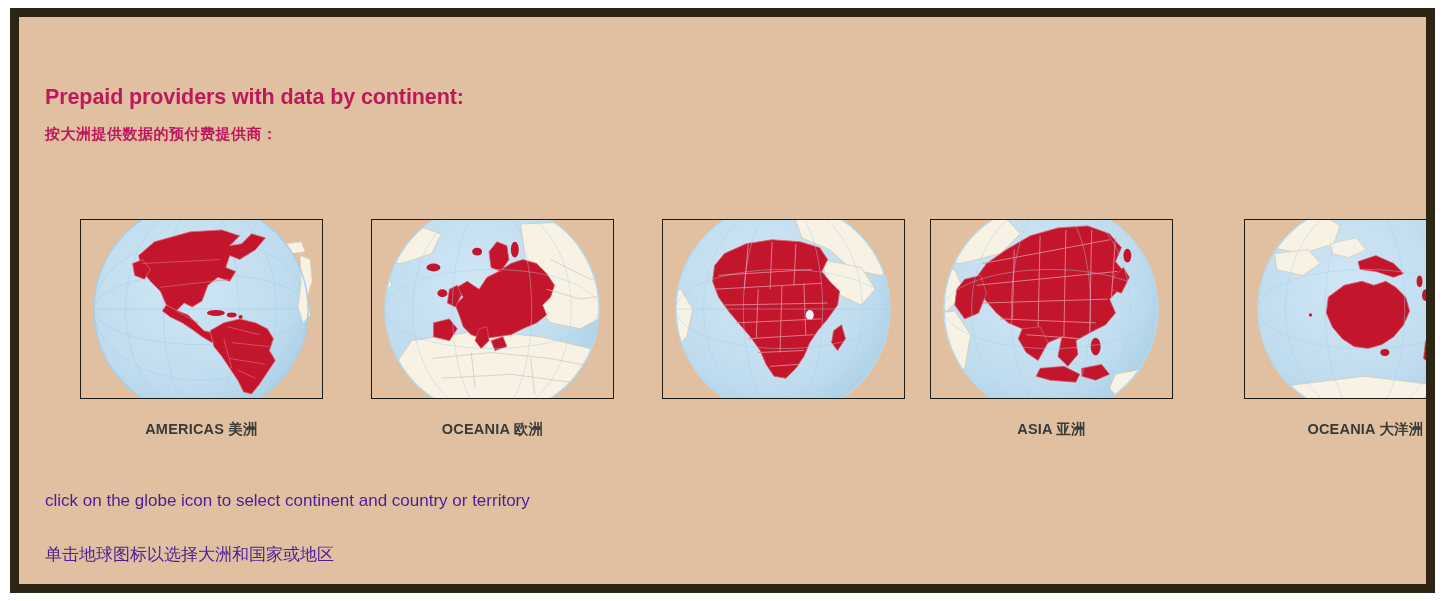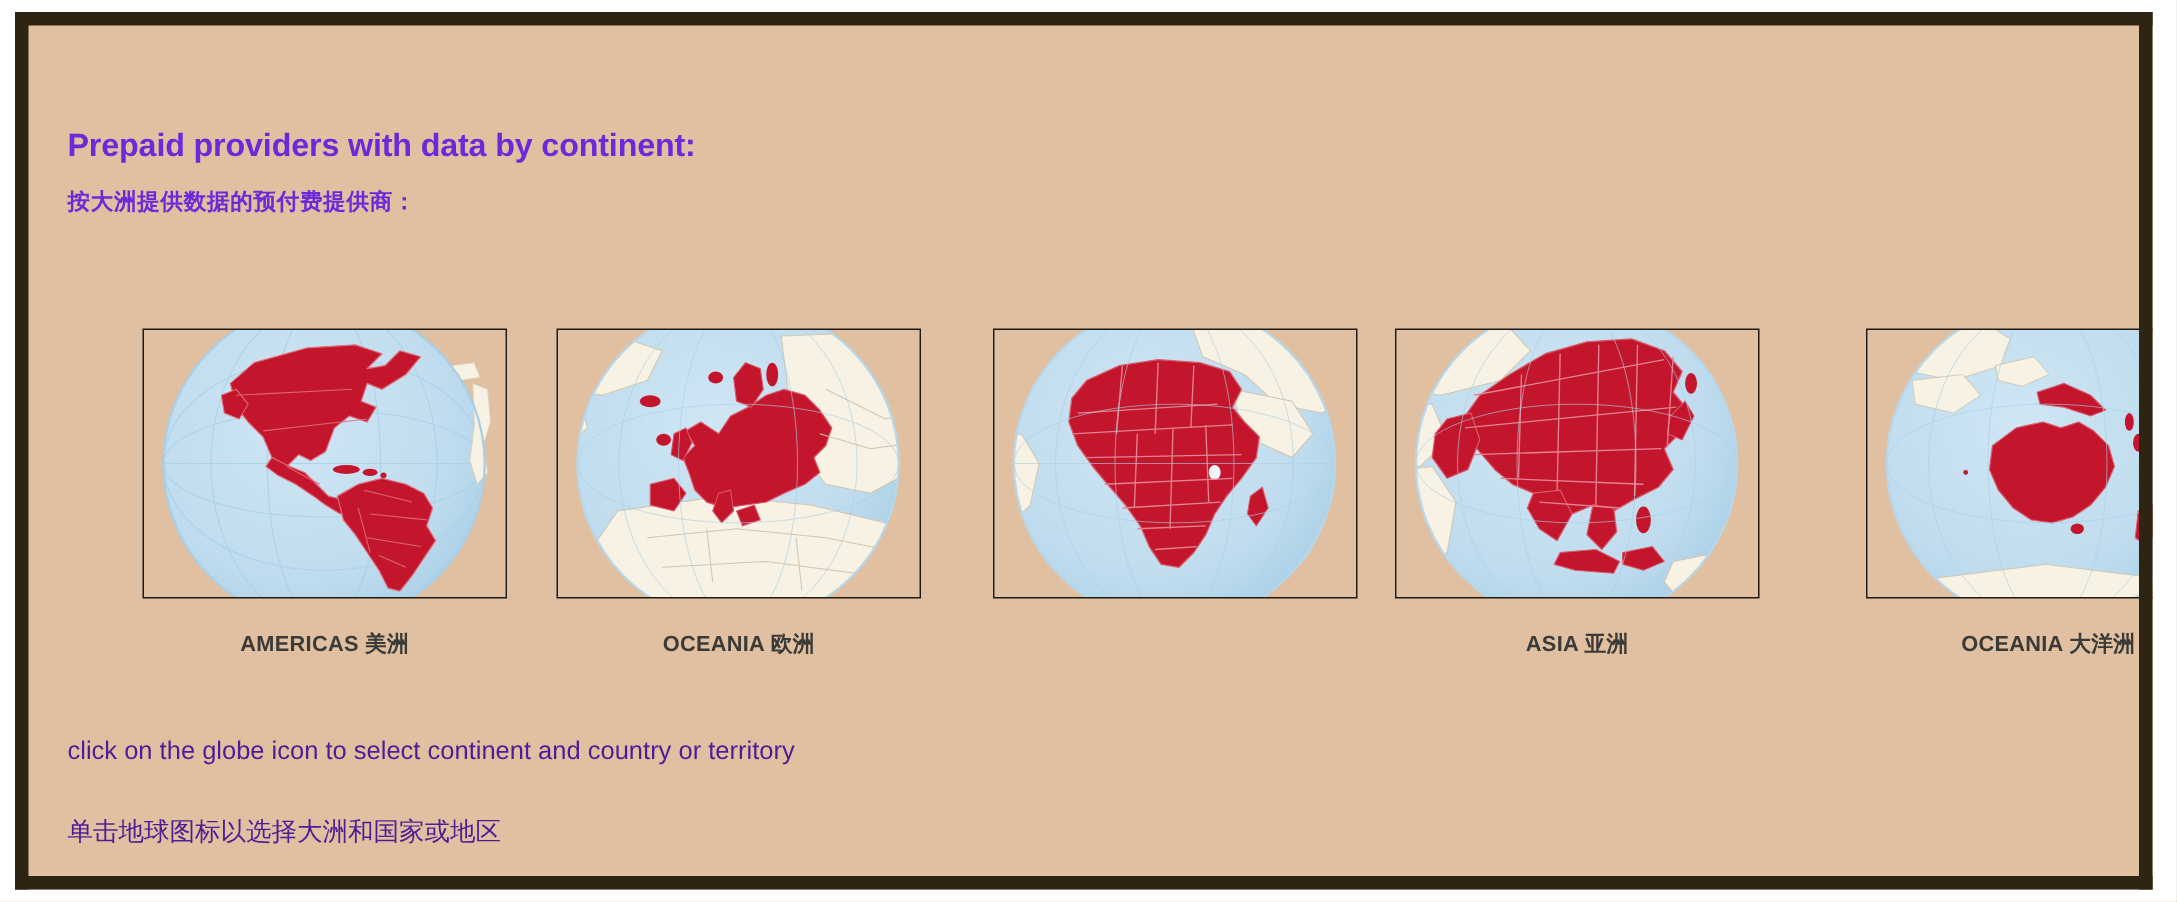--- a/index.html
+++ b/index.html
@@ -42,21 +42,21 @@
     top: 0;
     right: 0;
     bottom: 0;
     overflow: hidden;
   }
 
   
   .heading {
     position: absolute;
     left: 26px;
-    color: #6d28d9;
+    color: #be185d;
     font-weight: bold;
     letter-spacing: -0.1px;
     white-space: nowrap;
   }
   #heading-en { top: 68px; font-size: 21.5px; }
   #heading-zh { top: 108px; font-size: 15px; letter-spacing: 0.5px; }
 
   
   #globe-row {
     position: absolute;
@@ -105,21 +105,21 @@
 
 <div id="page">
   <div id="content">
 
     <div class="heading" id="heading-en">Prepaid providers with data by continent:</div>
 
     <div class="heading" id="heading-zh">按大洲提供数据的预付费提供商：</div>
 
     <div id="globe-row">
 
-      <div class="globe-item" style="left:25px;">
+      <div class="globe-item" style="left:10px;">
         <div class="globe-box">
           <svg class="globe-svg" viewBox="0 0 243 180" preserveAspectRatio="none">
             <defs>
               <radialGradient id="gA" cx="42%" cy="38%" r="68%">
                 <stop offset="0%" stop-color="#cfe6f4"></stop>
                 <stop offset="72%" stop-color="#bfdcee"></stop>
                 <stop offset="100%" stop-color="#a9cfe6"></stop>
               </radialGradient>
               <clipPath id="clipA">
                   <rect x="0" y="0" width="243" height="180"></rect>

